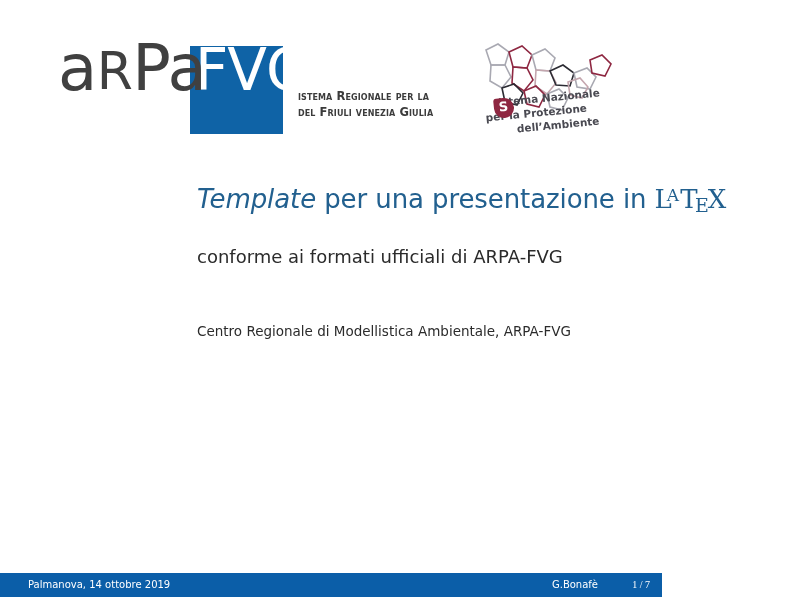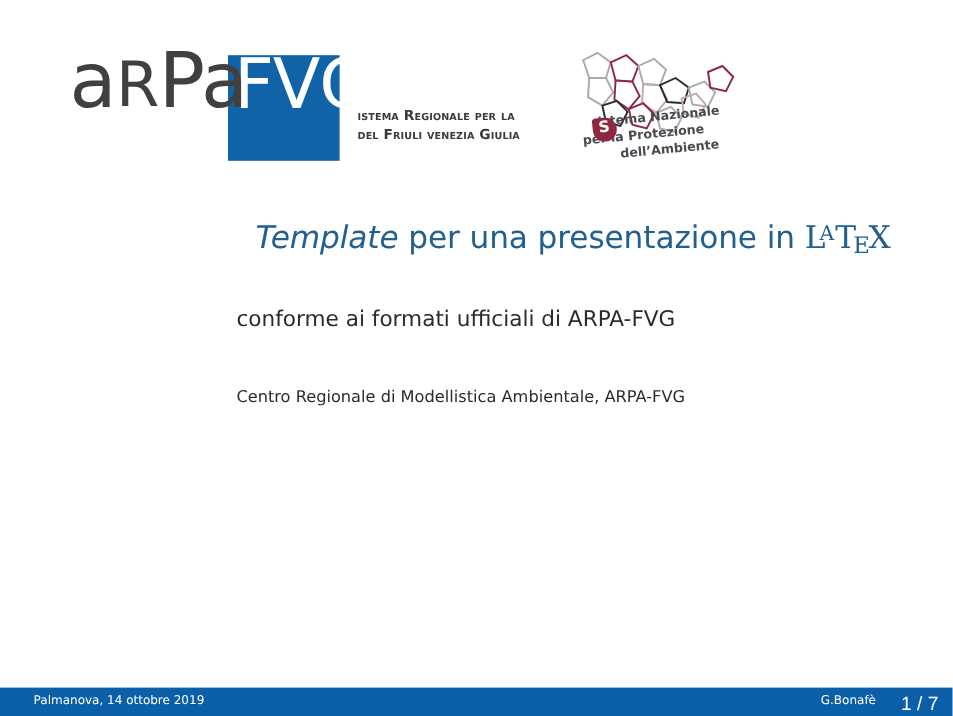--- a/index.html
+++ b/index.html
@@ -131,21 +131,21 @@
     position: absolute;
     left: 197px;
     top: 184px;
     font-family: "DejaVu Sans", sans-serif;
     font-size: 26px;
     font-weight: 400;
     color: #22608f;
     letter-spacing: -0.1px;
     white-space: nowrap;
   }
-  #title .it { font-style: italic; margin-left: 16px; }
+  #title .it { font-style: italic; }
   .latex-logo {
     display: inline-block;
     font-family: "DejaVu Serif", serif;
     font-size: 26px;
     letter-spacing: -0.5px;
   }
   .latex-logo .la { letter-spacing: -2px; }
   .latex-logo .sup-a {
     font-size: 17px;
     position: relative;
@@ -164,21 +164,20 @@
 
   #subtitle {
     position: absolute;
     left: 197px;
     top: 246px;
     font-family: "DejaVu Sans", sans-serif;
     font-size: 18px;
     font-weight: 400;
     color: #2b2b2b;
     white-space: nowrap;
-    margin-top: 10px;
   }
   #author {
     position: absolute;
     left: 197px;
     top: 300px;
     font-family: "DejaVu Sans", sans-serif;
     font-size: 18px;
     font-weight: 400;
     color: #2b2b2b;
     white-space: nowrap;
@@ -192,21 +191,21 @@
     font-weight: 400;
     color: #2b2b2b;
     white-space: nowrap;
   }
 
   
   #footer {
     position: absolute;
     left: 0;
     bottom: 0;
-    width: 794px;
+    width: 662px;
     height: 24px;
     background: #0b5ea8;
   }
   #footer-date {
     position: absolute;
     left: 28px;
     top: 6px;
     font-family: "DejaVu Sans", sans-serif;
     font-size: 10px;
     color: #ffffff;
@@ -219,22 +218,22 @@
     font-family: "DejaVu Sans", sans-serif;
     font-size: 10px;
     color: #ffffff;
     white-space: nowrap;
     text-align: center;
   }
   #footer-page {
     position: absolute;
     right: 12px;
     top: 6px;
-    font-family: Liberation Sans, sans-serif;
-    font-size: 16px;
+    font-family: Liberation Serif, serif;
+    font-size: 10px;
     color: #ffffff;
     white-space: nowrap;
   }
 </style>
 </head>
 <body>
 
 <div id="slide">
 
   <div id="arpa-logo">

